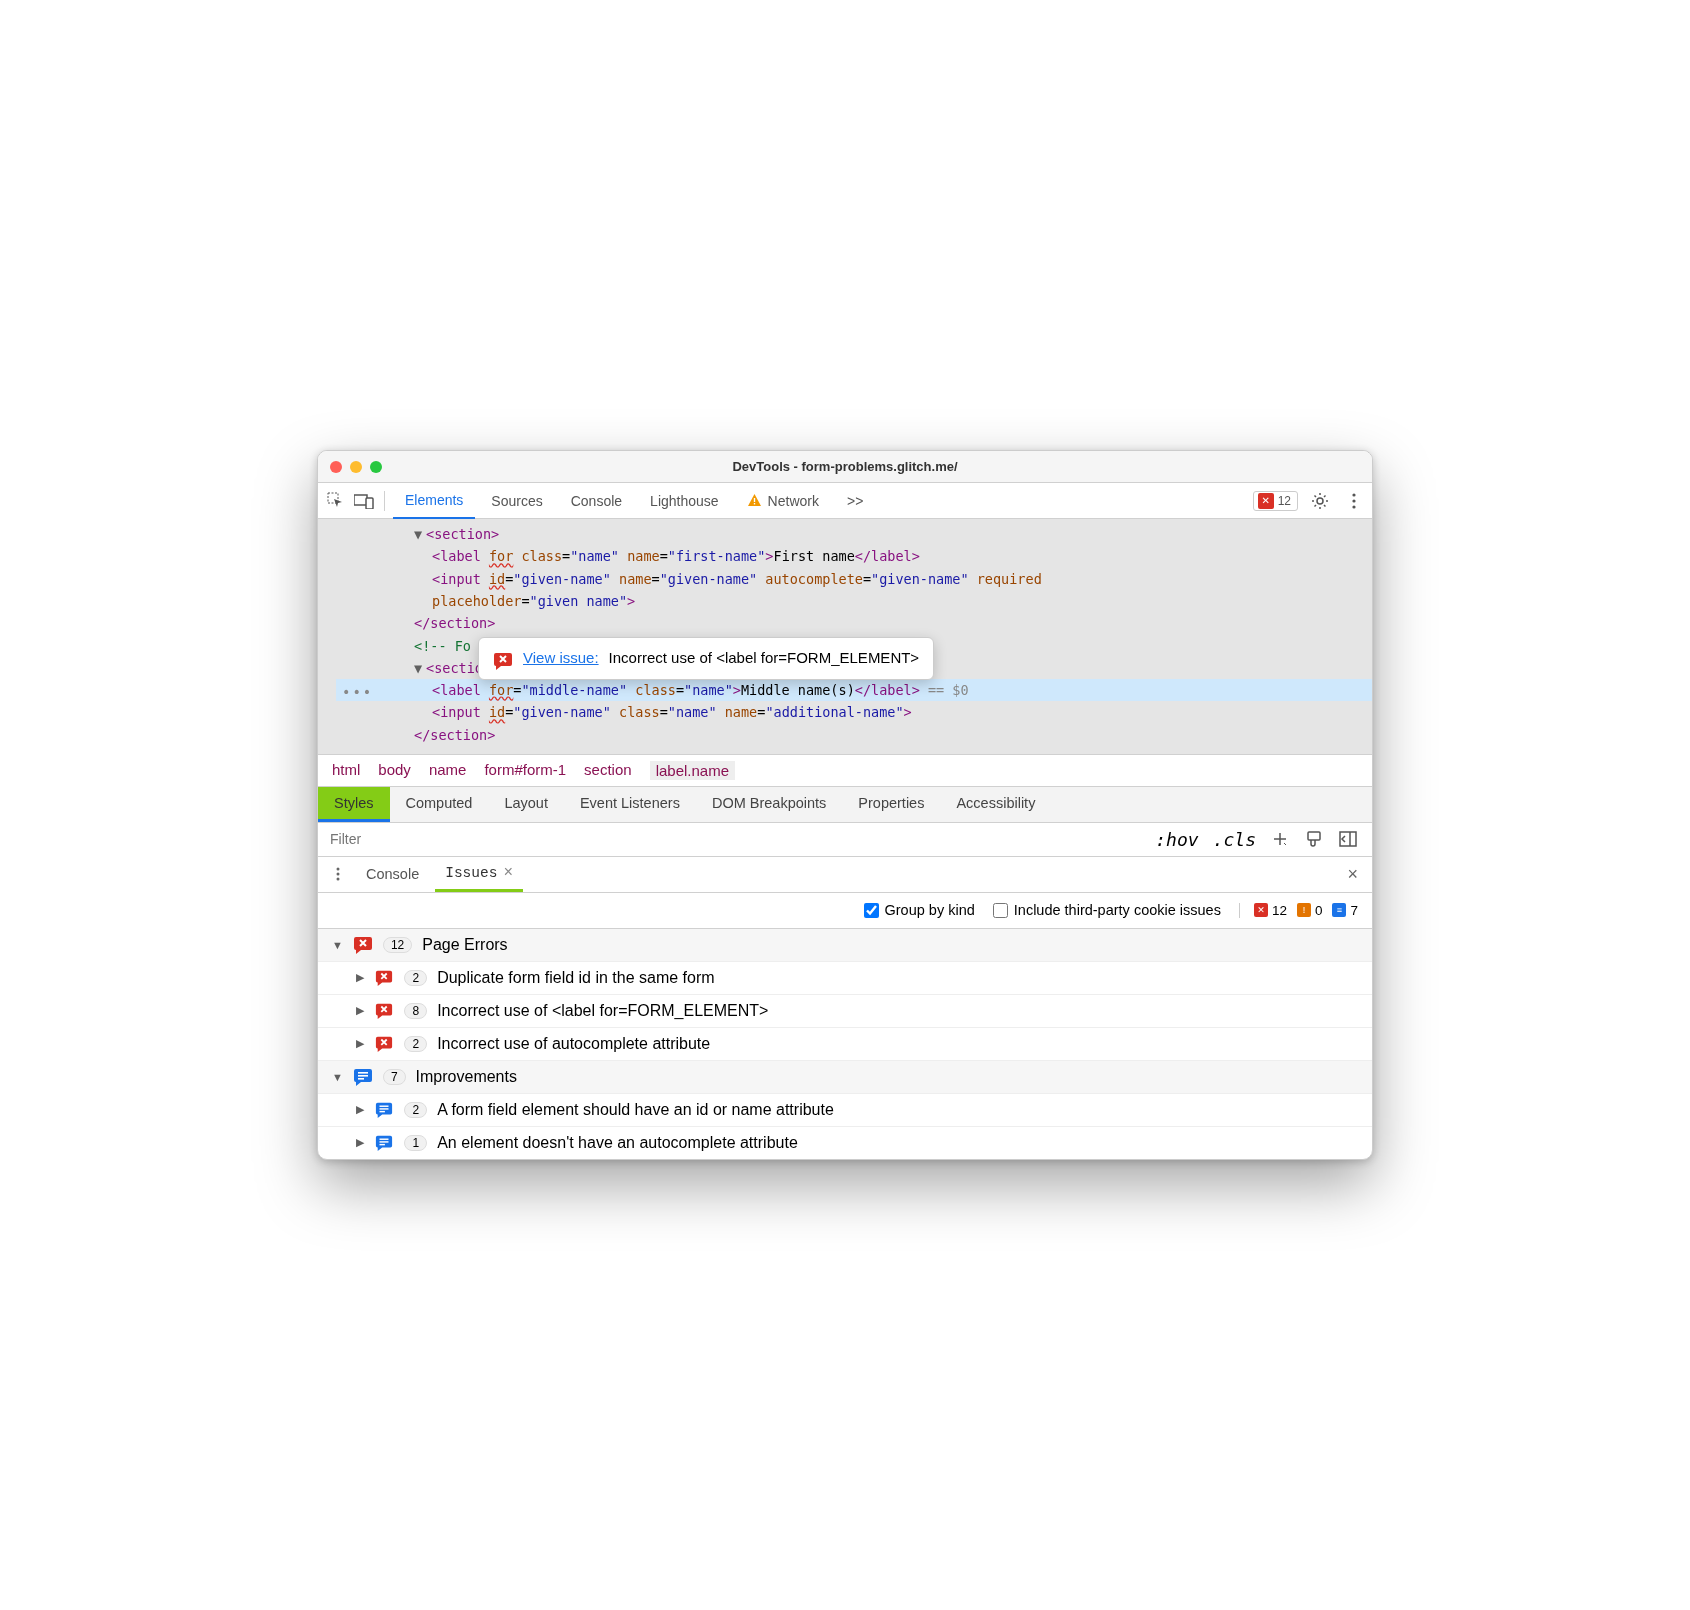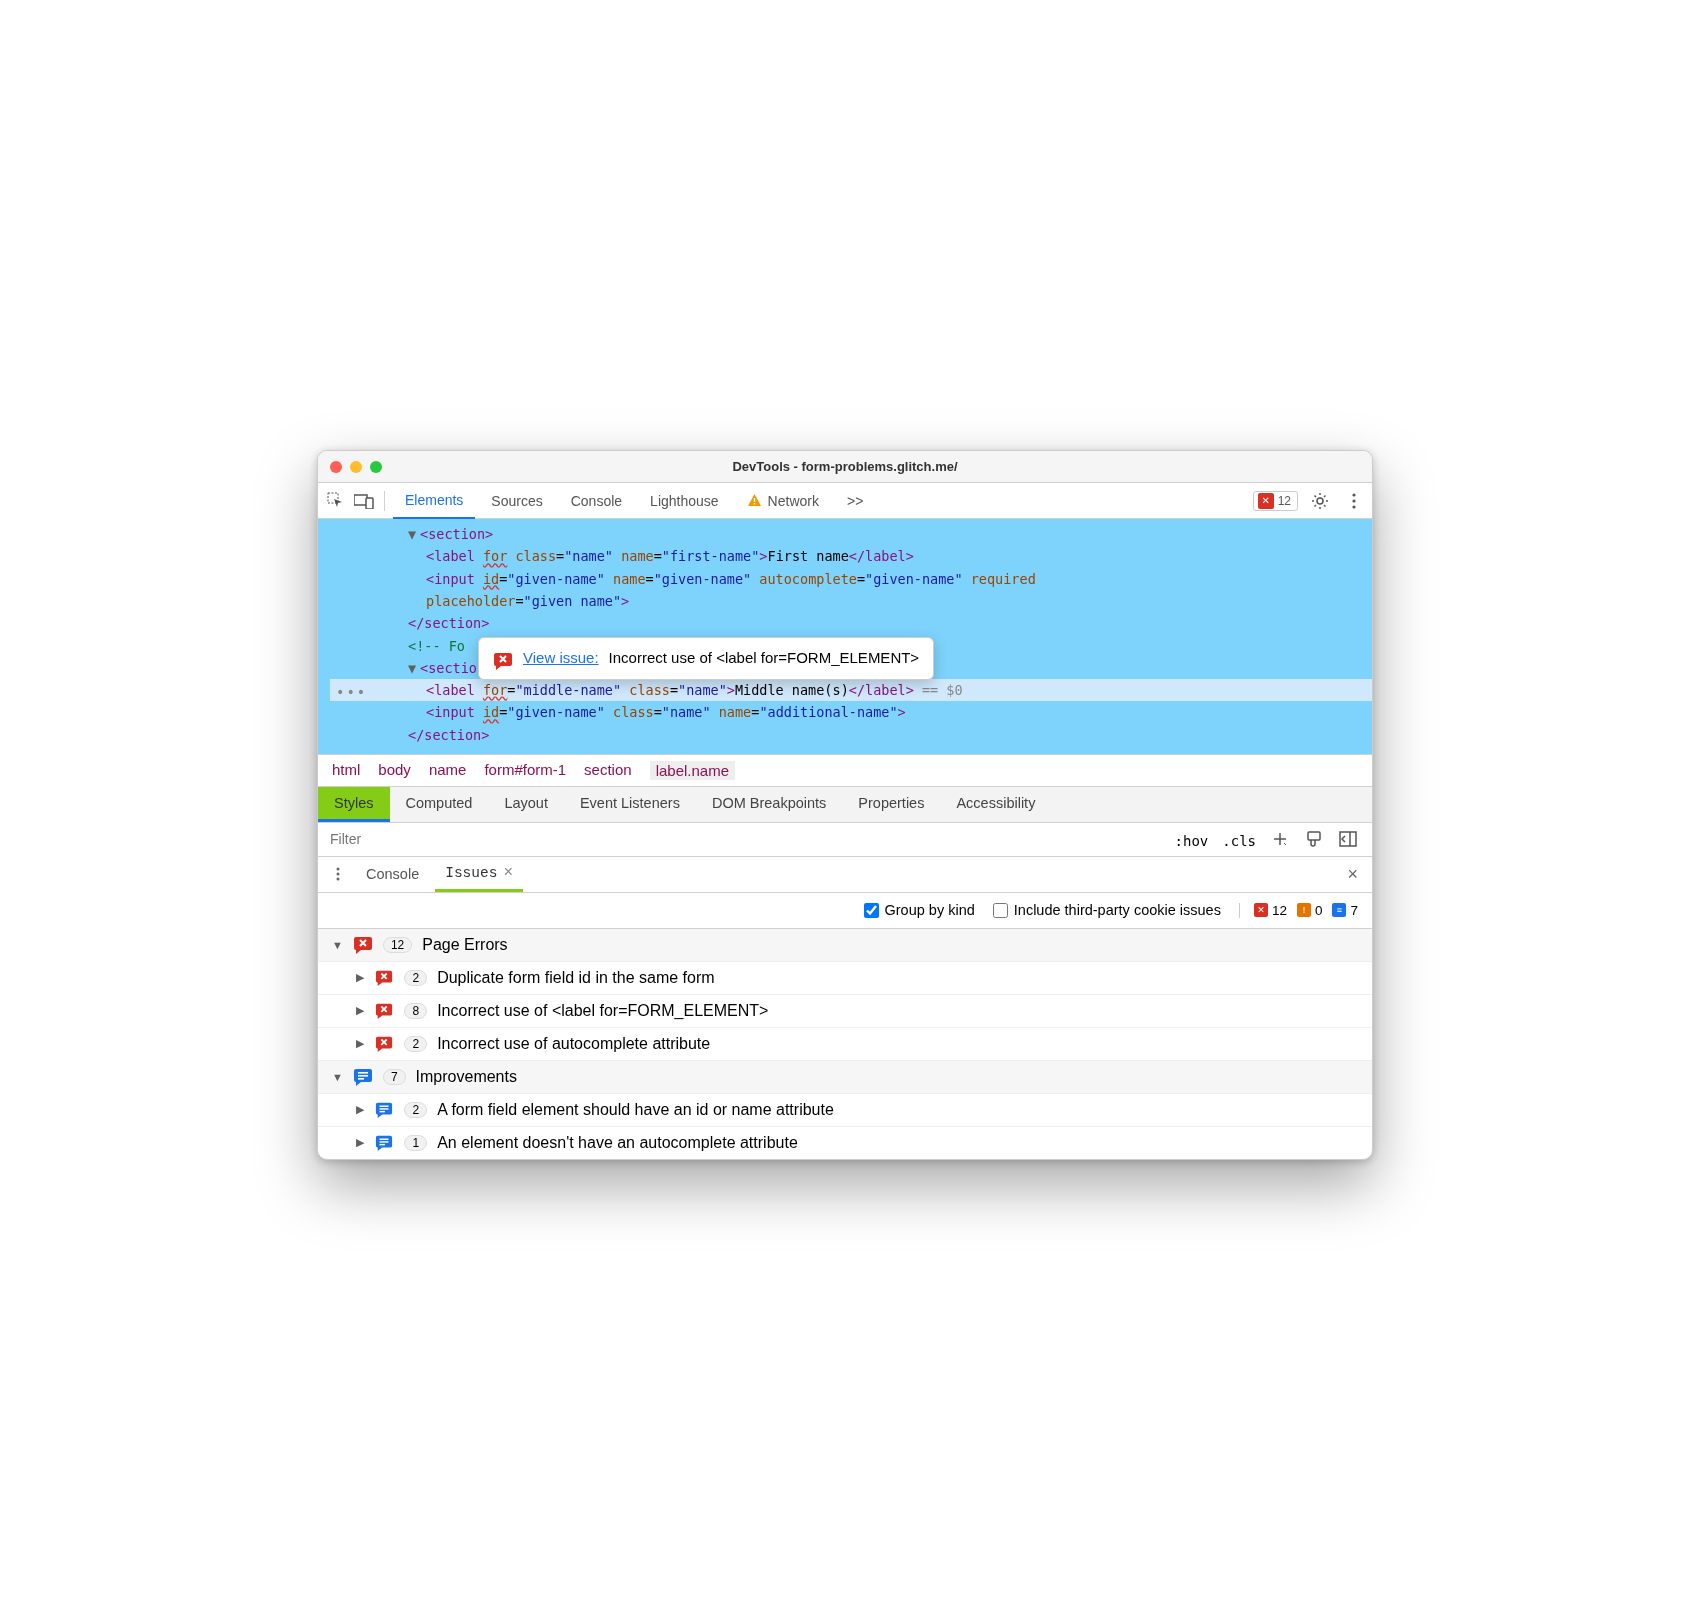--- a/index.html
+++ b/index.html
@@ -39,42 +39,42 @@
 }
 .tb-icon { width:24px; height:24px; display:flex; align-items:center; justify-content:center; cursor:pointer; }
 .tb-sep { width:1px; height:20px; background:#d0d0d0; margin:0 4px;}
 .tab { padding:0 12px; height:36px; display:flex; align-items:center; cursor:pointer; color:#555; gap:6px;text-align:right;}
 .tab.active { color:#1a73e8; border-bottom:2px solid #1a73e8; font-weight:500;}
 .tb-right { margin-left:auto; display:flex; align-items:center; gap:10px;}
 .errpill-wrap { border:1px solid #ccc; border-radius:3px; display:flex; align-items:center; height:20px; font-size:12px;}
 .errpill-wrap .x{background:#d93025;color:#fff;width:16px;height:16px;display:flex;align-items:center;justify-content:center;font-size:10px;border-radius:2px;margin:0 4px;}
 
 
-.src { font-family: Menlo, Consolas, monospace; font-size:13.5px; line-height:1.65; padding:4px 0 8px 12px; background:#7dd3fc; position:relative;}
+.src { font-family: Menlo, Consolas, monospace; font-size:13.5px; line-height:1.65; padding:4px 0 8px 18px; background:#e5e5e5; position:relative;}
 .line { padding:0 12px 0 60px; white-space:nowrap; position:relative;}
 .ind2{padding-left:78px;} .ind3{padding-left:96px;}
 .sel { background:#cfe8fc; }
 .gutter-dots{position:absolute;left:6px;top:2px;color:#888;font-size:14px;letter-spacing:2px;}
 .tri{color:#606060;display:inline-block;width:12px;}
 .tag{color:#881280;} .attr{color:#994500;} .val{color:#1a1aa6;} .txt{color:#000;} .cmt{color:#137333;} .eq{color:#888;} .wav{text-decoration: underline wavy #d93025;}
 .tooltip {
   position:absolute; background:#fff; border:1px solid #ccc; border-radius:6px;
   box-shadow:0 4px 14px rgba(0,0,0,.2); padding:8px 14px; display:flex; align-items:flex-end; gap:10px;
   left:160px; top:118px; font-family:-apple-system,sans-serif; font-size:15px; z-index:5;
 }
 .tooltip svg{flex:none;}
 .tooltip a{color:#1a73e8; text-decoration:underline;}
 .crumbs { display:flex; gap:18px; padding:6px 14px; font-size:15px; color:#8a1253; border-top:1px solid #d0d0d0;}
 .crumbs .cur{background:#eee; padding:1px 6px;}
 .subtabs { display:flex; border-top:1px solid #d0d0d0; border-bottom:1px solid #d0d0d0; background:#f3f3f3; font-size:14.5px;}
 .subtab{padding:8px 16px; cursor:pointer; color:#444;}
 .subtab.active{color:#333; border-bottom:3px solid #1a73e8; background:#84cc16;}
 .filterrow{display:flex; align-items:center; border-bottom:1px solid #d0d0d0; height:34px;}
 .filterrow input{flex:1; border:none; padding:0 12px; font-size:14px; outline:none; color:#888;}
-.ftools{display:flex; align-items:flex-end; gap:14px; padding:0 14px; font-size:14px; font-family:Menlo,monospace;}
+.ftools{display:flex; align-items:flex-start; gap:14px; padding:0 14px; font-size:18px; font-family:Menlo,monospace;font-style:italic;}
 .ftool-ic{width:20px;height:20px;display:flex;align-items:center;justify-content:center;cursor:pointer;}
 
 .drawer-tabs{display:flex;align-items:center;border-bottom:1px solid #d0d0d0;height:36px;padding:0 8px;gap:6px;font-size:14.5px;}
 .drawer-tab{padding:0 10px;height:36px;display:flex;align-items:center;color:#555;cursor:pointer;gap:6px;}
 .drawer-tab.active{color:#333;border-bottom:3px solid #84cc16;font-family:Liberation Mono, monospace;}
 .close-drawer{margin-left:auto;cursor:pointer;font-size:18px;color:#666;padding:0 6px;}
 
 .filterbar2{display:flex;align-items:center;justify-content:flex-end;gap:18px;border-bottom:1px solid #d0d0d0;height:36px;padding:0 14px;font-size:14.5px;}
 .cb{display:flex;align-items:center;gap:6px;}
 .cb input{width:15px;height:15px;}

